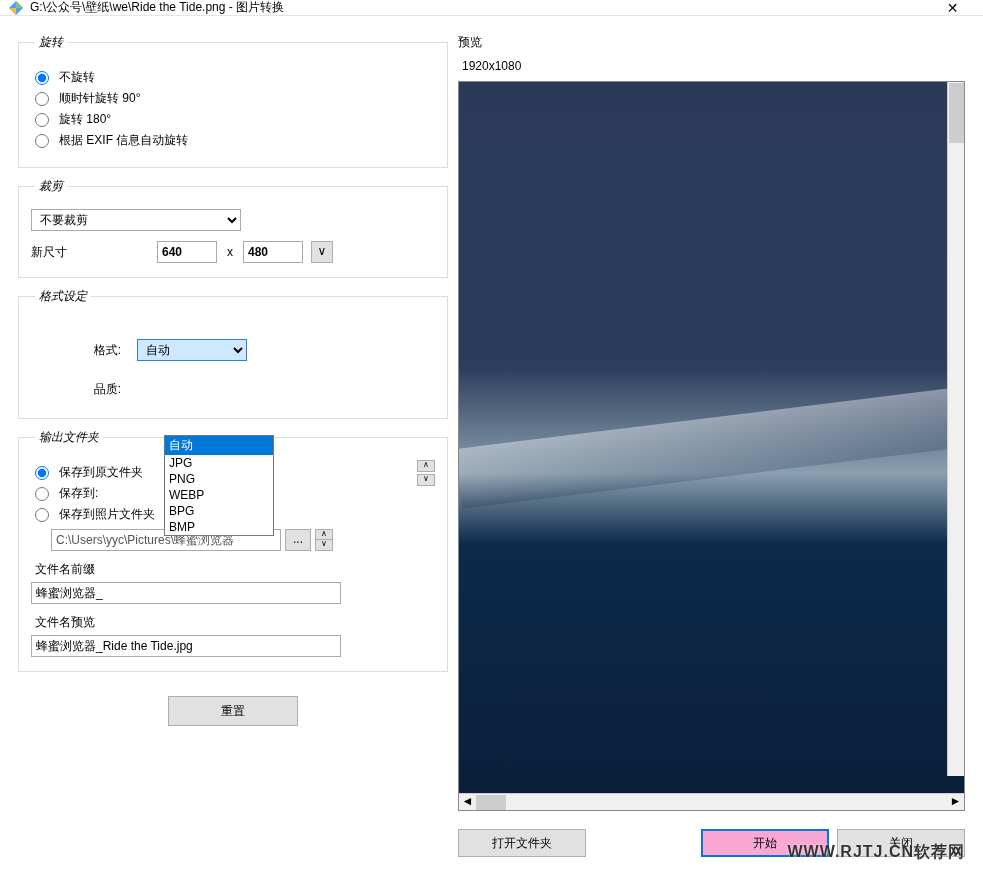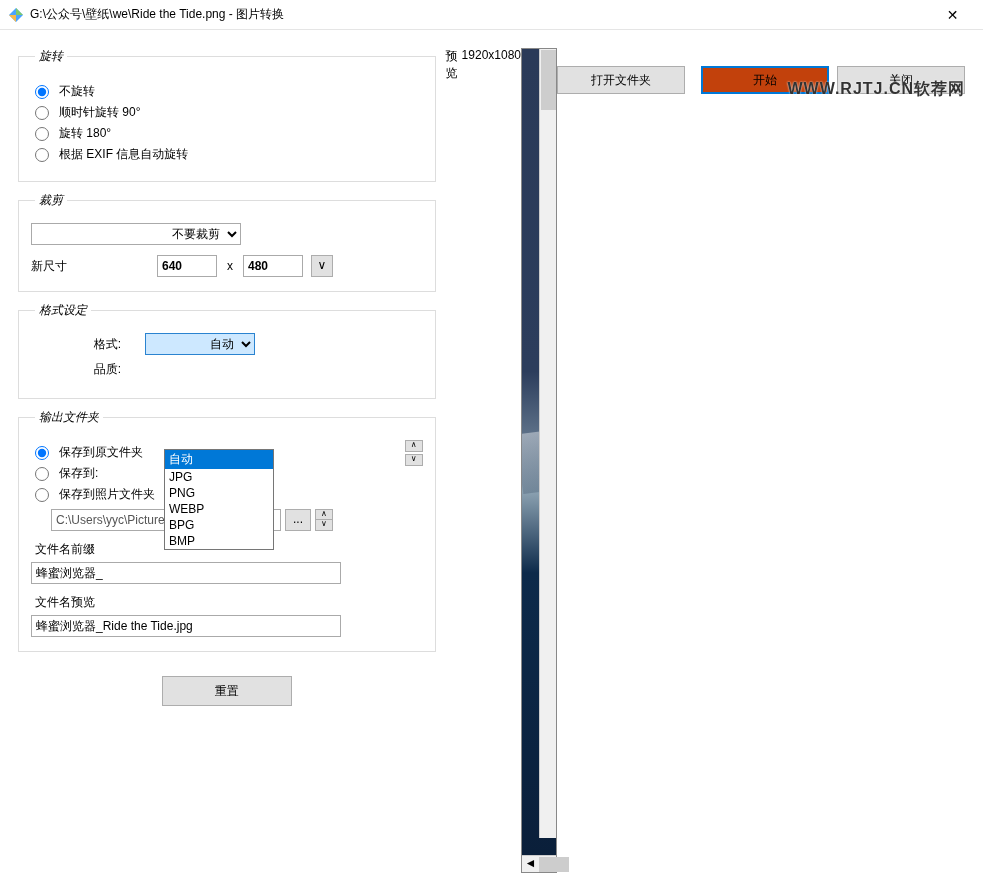--- a/index.html
+++ b/index.html
@@ -1,44 +1,44 @@
 <!DOCTYPE html>
 <html><head>
 <meta charset="utf-8">
 <style>
 * { box-sizing: border-box; margin: 0; padding: 0; font-family: "Microsoft YaHei", "Segoe UI", sans-serif; font-size: 12px; }
 body { background: #fff; width: 983px; height: 891px; overflow: hidden; }
 
-.titlebar { height: 30px; background: #fff; border-bottom: 1px solid #e5e5e5; display: flex; align-items: center; padding: 0 8px; }
+.titlebar { height: 16px; background: #fff; border-bottom: 1px solid #e5e5e5; display: flex; align-items: center; padding: 0 8px; }
 .titlebar .app-icon { width: 16px; height: 16px; margin-right: 6px; }
 .titlebar .title { flex: 1; color: #000; }
 .titlebar .close { width: 45px; text-align: center; font-size: 14px; color: #000; cursor: pointer; }
 
 .content { display: flex; padding: 18px; gap: 10px; height: calc(100% - 30px); }
 .left-col { width: 430px; display: flex; flex-direction: column; gap: 10px; position: relative; }
-.right-col { flex: 1; display: flex; flex-direction: row; }
+.right-col { flex: 1; display: flex; flex-direction: column; }
 
 fieldset { border: 1px solid #ddd; padding: 14px 12px 14px 12px; position: relative; }
 legend { padding: 0 4px; background: #fff; color: #000; margin-left: 4px; font-style: italic; }
 
 .radio-row { display: flex; align-items: center; gap: 10px; margin: 4px 0 4px 4px; }
 .radio-row input[type=radio] { width: 14px; height: 14px; }
 
 .crop-row { display: flex; align-items: center; gap: 8px; margin-top: 10px; }
 .crop-row .lbl { width: 50px; }
 
 select, input[type=text] { border: 1px solid #aaa; background: #fff; padding: 2px 4px; height: 22px; }
-select { height: 22px; text-align: right; }
+select { height: 22px; }
 
 .sel-wide { width: 210px; }
 .num-input { width: 60px; text-align: left; background: #f0f0f0; font-weight: bold; }
 .x-mark { margin: 0 2px; }
 .v-btn { width: 22px; height: 22px; background: #e1e1e1; border: 1px solid #adadad; text-align: center; line-height: 18px; cursor: pointer; }
 
-.format-row { display: flex; align-items: center; gap: 24px; margin: 0 0 6px 50px; }
+.format-row { display: flex; align-items: center; gap: 16px; margin: 20px 0 6px 50px; }
 .format-row .flbl { width: 40px; text-align: right; }
 .fmt-select { width: 110px; background: #cde8ff; border: 1px solid #2a83d0; }
 
 .dropdown-list { position: absolute; left: 146px; top: 401px; width: 110px; background: #fff; border: 1px solid #767676; z-index: 10; }
 .dropdown-list div { padding: 1px 4px; cursor: pointer; }
 .dropdown-list div.sel { background: #0078d7; color: #fff; }
 
 .output-path-row { display: flex; align-items: center; gap: 4px; margin-top: 6px; margin-left: 4px; }
 .path-input { width: 230px; background: #f0f0f0; color: #555; }
 .browse-btn { width: 26px; height: 22px; background: #e1e1e1; border: 1px solid #adadad; text-align: center; line-height: 18px; cursor: pointer; }
@@ -59,21 +59,21 @@
 .preview-img-wrap::before { content:""; position:absolute; left:0; right:0; top:50%; height:60px; background: linear-gradient(to bottom, rgba(255,255,255,0.4), rgba(10,30,60,0.2)); transform: rotate(-7deg) translateY(-20px); }
 .vscroll { width: 17px; background: #f0f0f0; position: absolute; right: 0; top: 0; bottom: 17px; border-left: 1px solid #ccc; }
 .vscroll .thumb { background: #cdcdcd; width: 15px; margin: 1px; height: 60px; }
 .hscroll { height: 17px; background: #f0f0f0; display: flex; border-top: 1px solid #ccc; }
 .hscroll .arrow { width: 17px; text-align: center; line-height: 15px; background: #f0f0f0; }
 .hscroll .track { flex: 1; position: relative; }
 .hscroll .thumb { background: #cdcdcd; height: 15px; width: 30px; position: absolute; left: 0; top: 1px; }
 
 .bottom-buttons { display: flex; gap: 8px; justify-content: flex-start; margin-top: 18px; position: relative; height: 30px; }
 .btn { width: 128px; height: 28px; background: #e1e1e1; border: 1px solid #adadad; cursor: pointer; }
-.btn.primary { border: 2px solid #0078d7; background: #c2410c; }
+.btn.primary { border: 2px solid #0078d7; background: #f9a8d4; }
 .watermark { position: absolute; right: 0; bottom: -4px; font-size: 16px; font-weight: bold; color: #333; font-family: "SimHei", sans-serif; letter-spacing: 1px; pointer-events: none; text-shadow: 0 0 2px #fff; }
 .output-section { position: relative; }
 .output-section .spin-col { position: absolute; right: 12px; top: 14px; }
 .spin-col .spin-vert { width: 18px; }
 .spin-col .spin-btn2 { height: 12px; background: #e1e1e1; border: 1px solid #adadad; font-size: 8px; text-align: center; line-height: 8px; cursor: pointer; }
 .spin-col .spin-btn2 + .spin-btn2 { margin-top: 2px; }
 </style>
 </head>
 <body>
 

